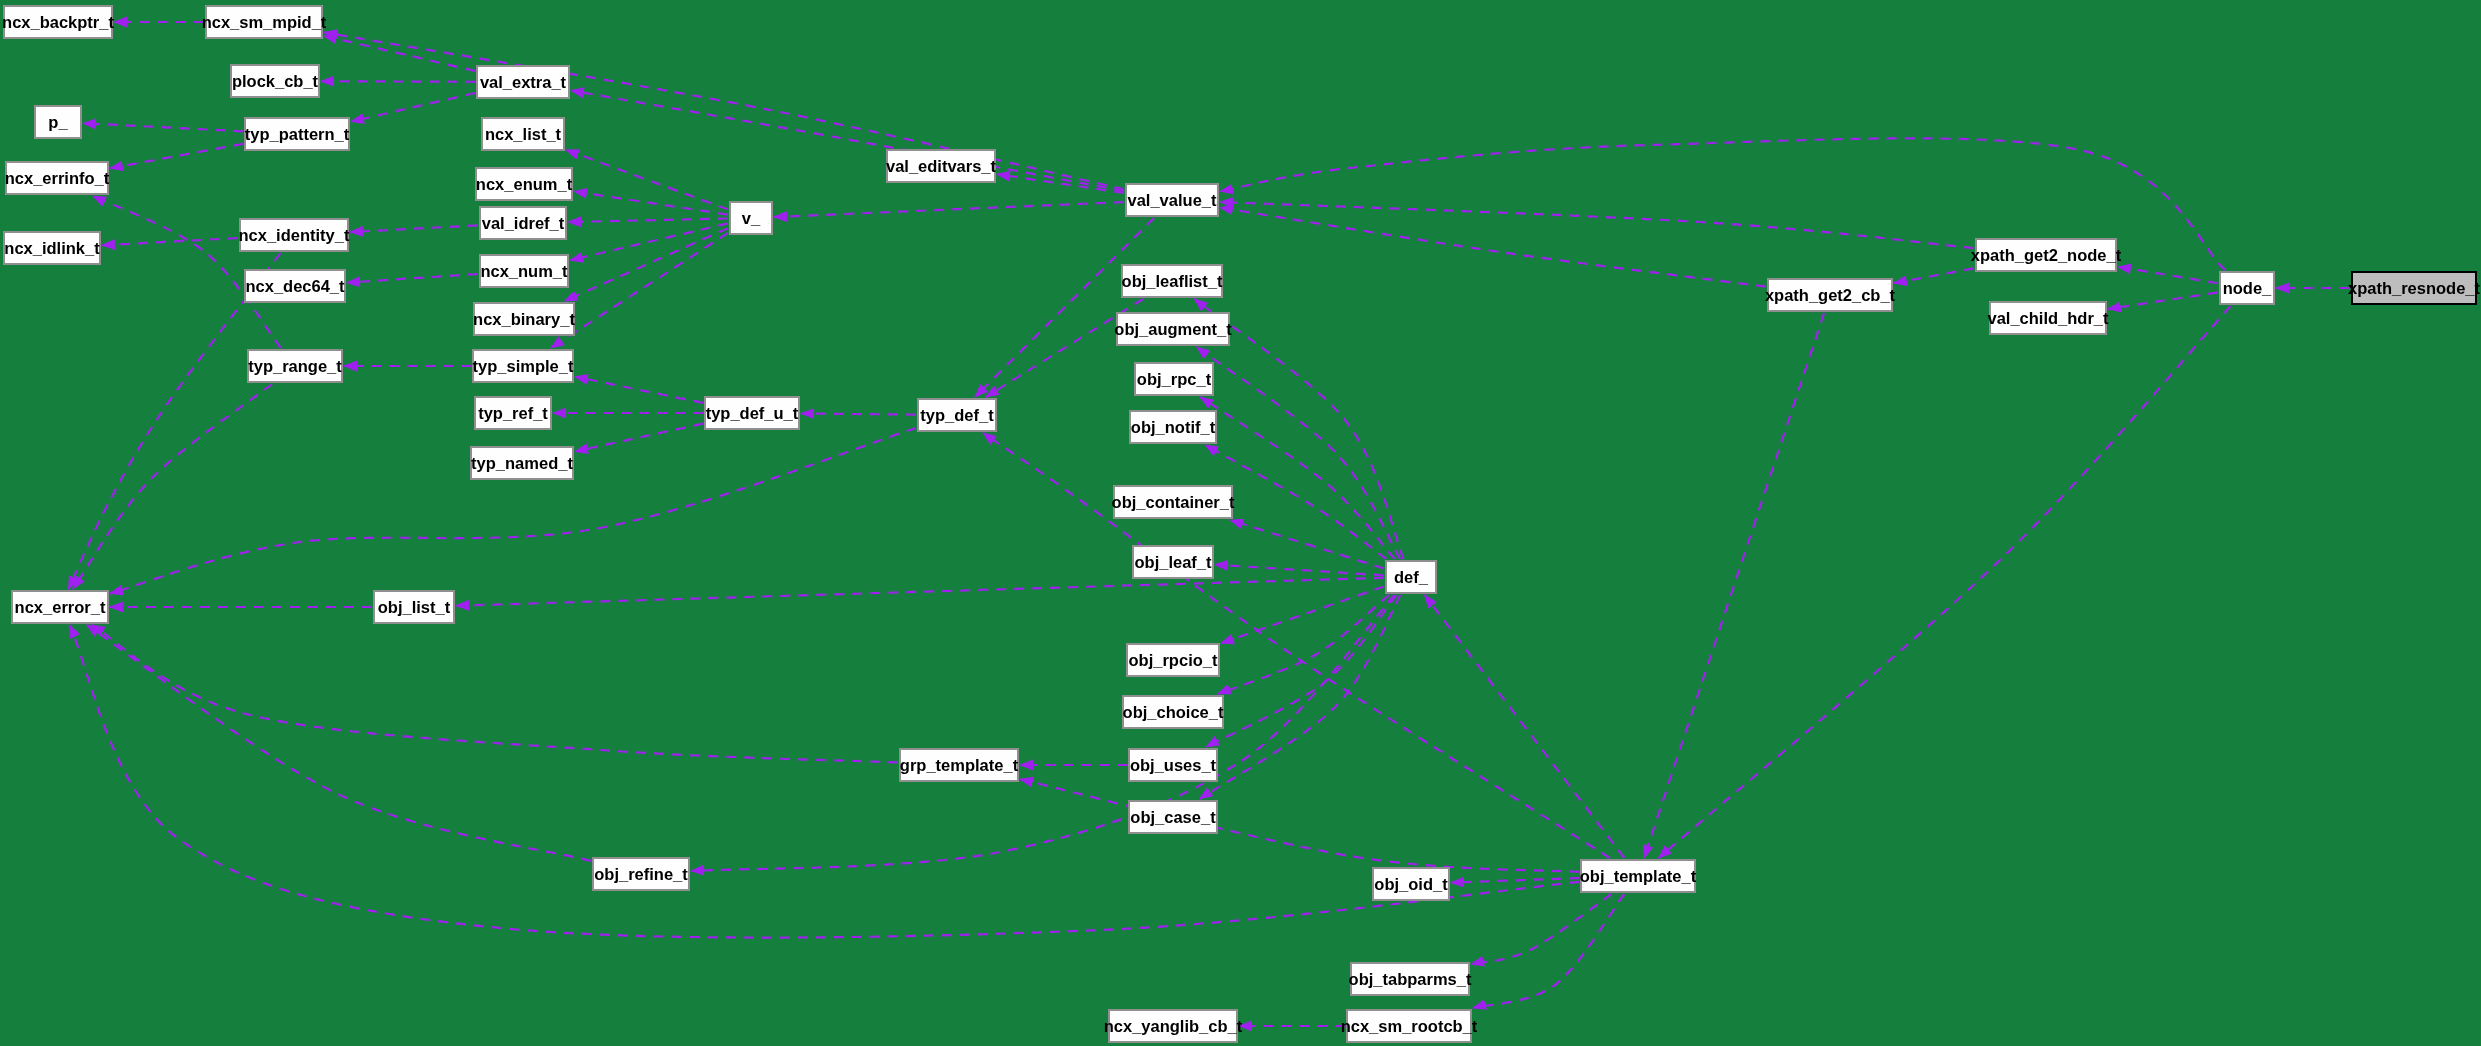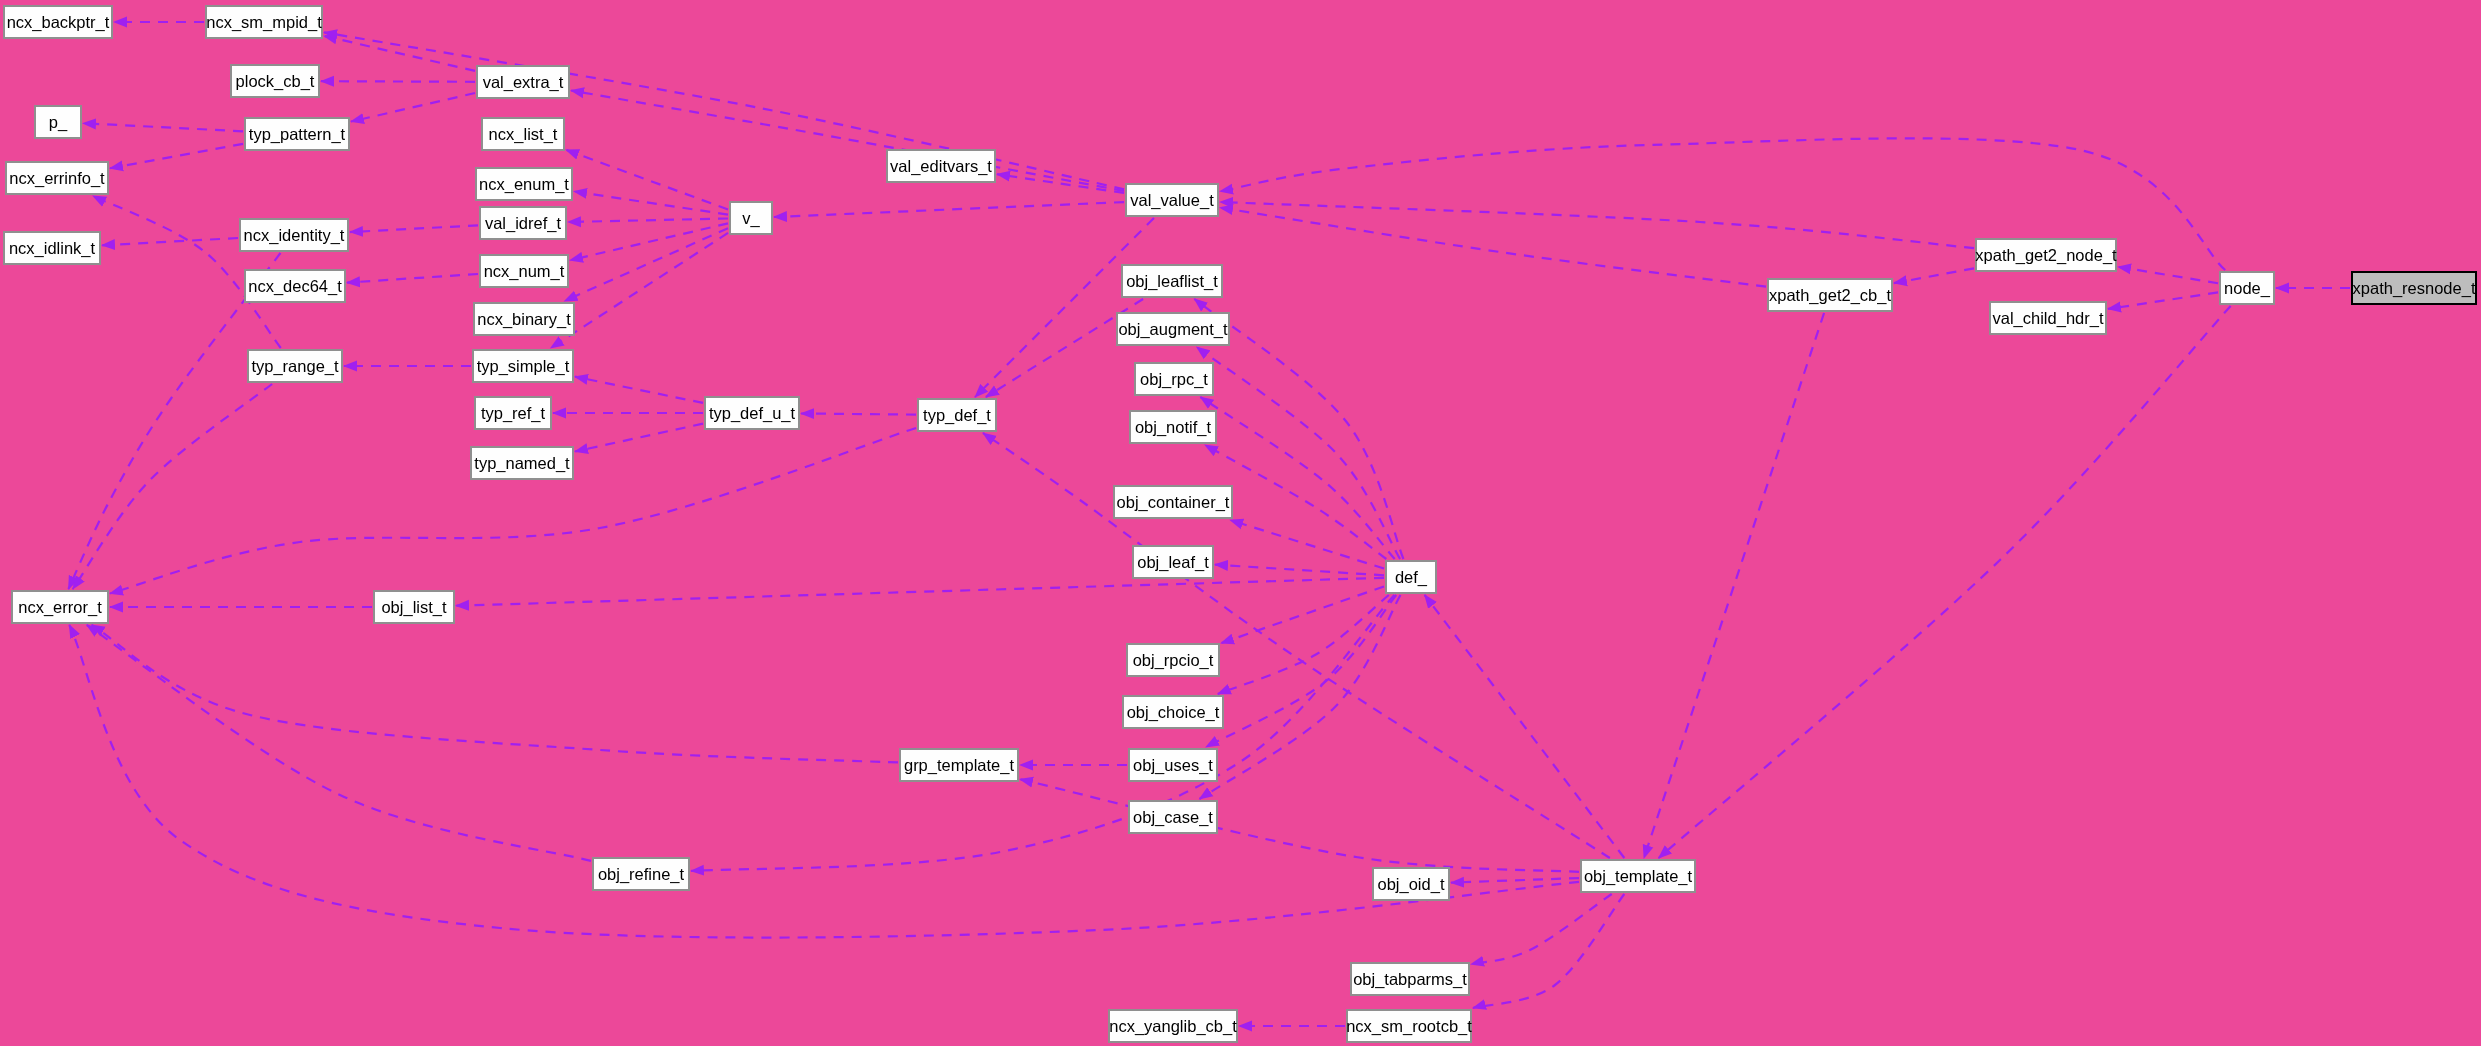--- a/index.html
+++ b/index.html
@@ -1,21 +1,22 @@
 <!DOCTYPE html>
 <html><head>
 <meta charset="utf-8">
 <style>
   html,body{margin:0;padding:0;background:#000;}
   .graph-wrap{
     position:relative;
     width:2481px;height:1046px;
-    background:#ec4899;
+    background:#15803d;
     font-family:"Liberation Sans", sans-serif;
     overflow:hidden;
+    font-weight:bold;
   }
   svg{display:block;}
   .node-label{
     font-family:"Liberation Sans", sans-serif;
     font-size:16.5px;
     fill:#000;
   }
 </style>
 </head>
 <body>

